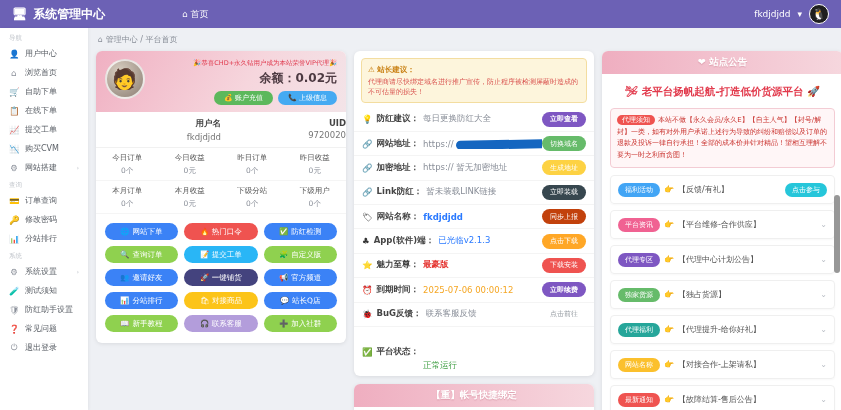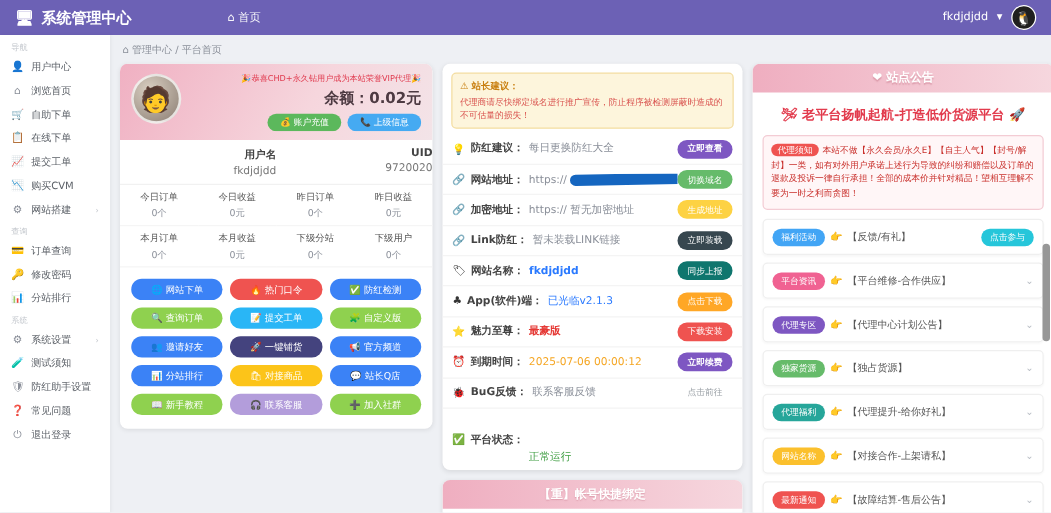--- a/index.html
+++ b/index.html
@@ -70,21 +70,21 @@
   .srow { display:flex; align-items:center; padding:4.2px 8px; border-bottom:1px solid #f4f4f4; font-size:8.5px; }
   .srow:last-child { border-bottom:none; }
   .sr-icon { margin-right:4px; font-size:8.5px; }
   .sr-label { font-weight:bold; color:#444; white-space:nowrap; }
   .sr-value { margin-left:4px; flex:1; color:#8a8f99; white-space:nowrap; overflow:hidden; }
   .v-blue { color:#2979ff; font-weight:bold; } .v-link { color:#2979ff; }
   .v-red { color:#e53935; font-weight:bold; } .v-orange { color:#f5a623; }
   .v-green { color:#43a047;margin-top:29px; } .v-gray { color:#8a8f99; }
   .pill { flex:none; padding:2.5px 8px; border-radius:9px; color:#fff; font-size:7px; cursor:pointer; white-space:nowrap; }
   .pl-purple{background:#7e57c2;font-weight:bold;} .pl-green{background:#66bb6a;} .pl-yellow{background:#fdd243;}
-  .pl-black{background:#37474f;} .pl-blue{background:#0f766e;} .pl-orange{background:#ffa726;}
+  .pl-black{background:#37474f;} .pl-blue{background:#c2410c;} .pl-orange{background:#ffa726;}
   .pl-red{background:#ef5350;} .pl-none{background:none;color:#9aa0a6;font-size:7px;}
   .scribble { display:inline-block; width:92px; height:9px; background:#1566c0; border-radius:5px; transform:rotate(-1deg); vertical-align:middle; }
 
   
   .headline { color:#e23b4d; font-weight:bold; text-align:center; font-size:10.5px; padding:11px 6px 9px; }
   .noticebox { margin:0 8px 7px; border:1px solid #f3ccd4; background:#fff6f7; border-radius:4px; padding:6px; font-size:7px; color:#c9302c; line-height:1.65; }
   .badge-inline { background:#ef5350; color:#fff; border-radius:7px; padding:1px 5px; font-size:7px; margin-right:3px; }
   .ann-item { margin:6px 8px; border:1px solid #efefef; border-radius:4px; padding:6.5px 7px; display:flex; align-items:center; gap:4px; box-shadow:0 1px 2px rgba(0,0,0,.03); cursor:pointer; }
   .ann-badge { color:#fff; border-radius:8px; padding:2px 7px; font-size:7px; flex:none; }
   .ab-blue{background:#42a5f5;} .ab-pink{background:#f06292;} .ab-purple{background:#7e57c2;}

